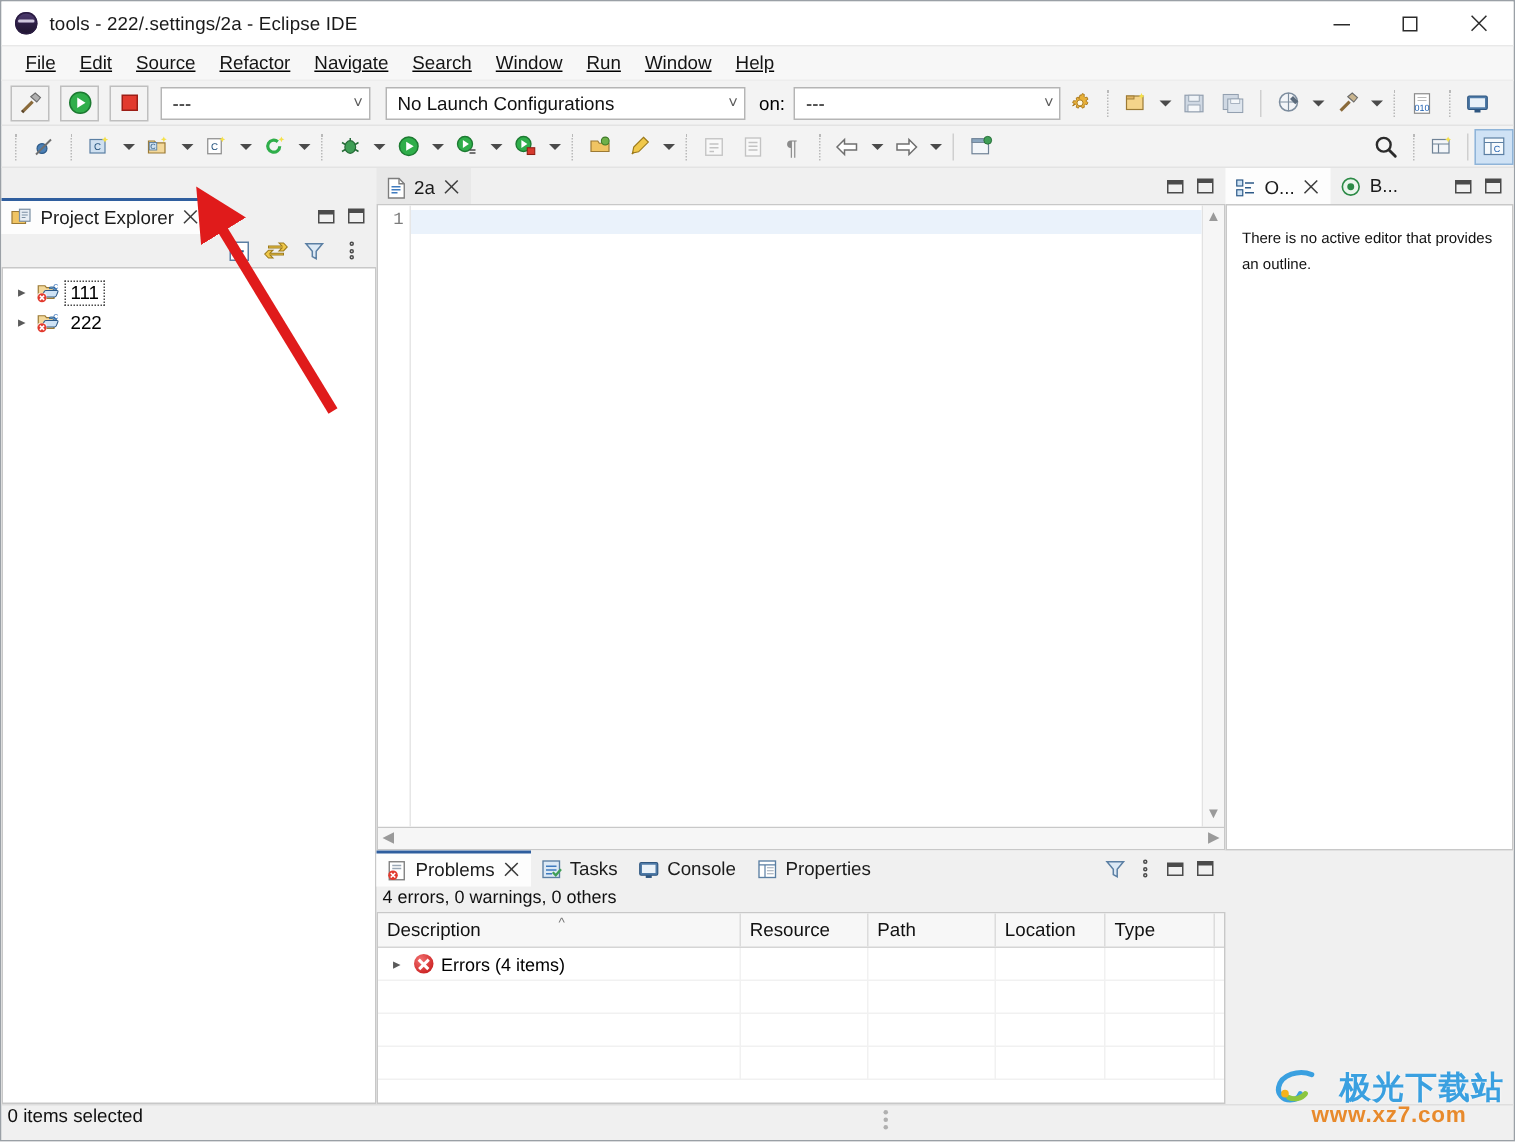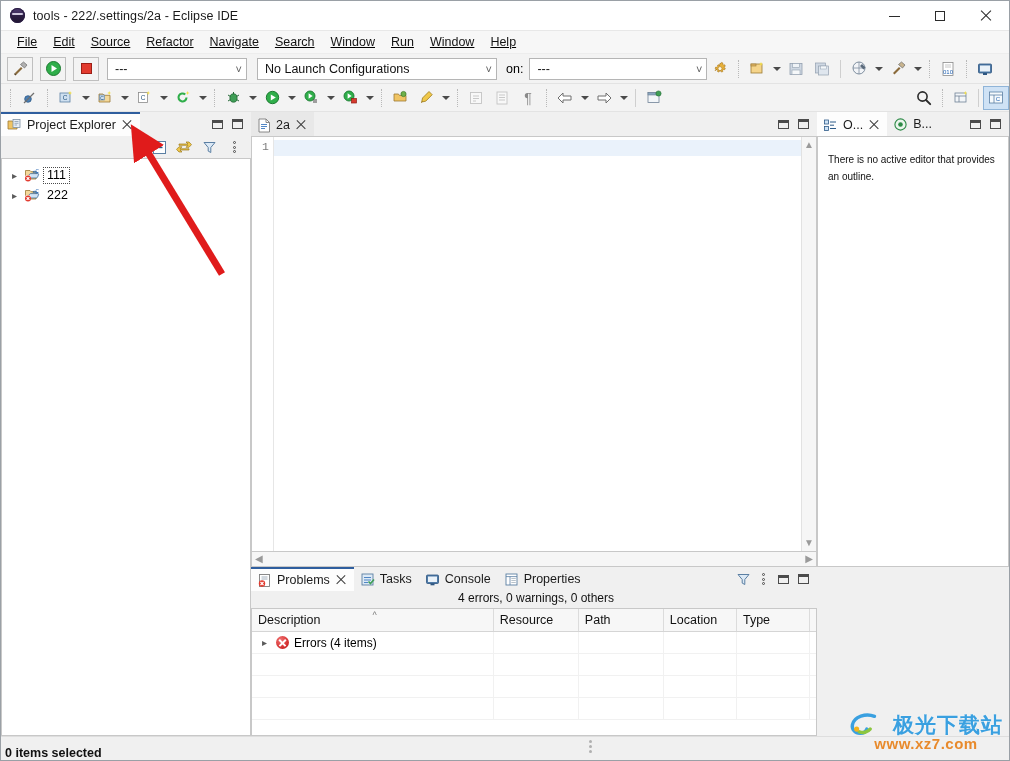--- a/index.html
+++ b/index.html
@@ -100,21 +100,21 @@
   .combo-on { width:178px; }
   .on-label { margin:0 6px 0 9px; font-size:12.5px; }
 
   .icon { display:block; }
 
   
   .main {
     flex:1 1 auto; display:flex; min-height:0;
     background:#f0f0f0; padding:0;
   }
-  .col-left   { width:250px; flex:0 0 250px; display:flex; flex-direction:column; min-width:0; }
+  .col-left   { width:250px; flex:0 0 250px; display:flex; flex-direction:column; min-width:0;margin-top:20px; }
   .col-center { flex:1 1 auto; display:flex; flex-direction:column; min-width:0; }
   .col-right  { width:192px; flex:0 0 192px; display:flex; flex-direction:column; min-width:0; }
 
   
   .part { display:flex; flex-direction:column; background:#f0f0f0; min-height:0; }
   .part-tabs {
     height:24px; flex:0 0 24px; display:flex; align-items:stretch;
     background:#f0f0f0; position:relative;
   }
   .ptab {
@@ -207,23 +207,22 @@
     position:relative; display:inline-block; flex:0 0 13px;
   }
   .err-badge::before, .err-badge::after{
     content:""; position:absolute; left:2px; top:6px; width:9px; height:1.6px; background:#fff;
   }
   .err-badge::before{transform:rotate(45deg);} .err-badge::after{transform:rotate(-45deg);}
 
   
   .statusbar {
     height:24px; flex:0 0 24px; background:#f0f0f0; border-top:1px solid #dedede;
-    display:flex; align-items:flex-end; padding-left:4px; font-size:12.5px; color:#111;
+    display:flex; align-items:flex-start; padding-left:4px; font-size:12.5px; color:#111;
     position:relative;
-    font-weight:bold;
   }
   .status-grip { position:absolute; left:588px; top:3px; display:flex; flex-direction:column; gap:2px; }
   .status-grip i { width:3px;height:3px;border-radius:50%;background:#b0b0b0;display:block; }
 
   
   .anno { position:absolute; left:0; top:0; width:1010px; height:761px; pointer-events:none; z-index:50; }
 
   
   .watermark {
     position:absolute; right:6px; bottom:8px; z-index:40; pointer-events:none;
@@ -702,21 +701,21 @@
             <span class="sb-arrow">▲</span>
             <span class="sb-arrow">▼</span>
           </div>
         </div>
         <div class="hscroll-wrap">
           <span class="sb-arrow">◀</span>
           <span class="sb-arrow">▶</span>
         </div>
       </div>
 
-      <div class="part problems" style="flex:1 1 auto; min-height:0;text-align:center;">
+      <div class="part problems" style="flex:1 1 auto; min-height:0;">
         <div class="part-tabs">
           <div class="ptab active">
             <svg class="icon" width="15" height="15" viewBox="0 0 15 15">
               <rect x="2.5" y="1.5" width="10" height="12" fill="#fff" stroke="#7d7d7d" stroke-width=".9"></rect>
               <path d="M4.5 4h6M4.5 6h6" stroke="#9aa7b5" stroke-width=".9"></path>
               <circle cx="5" cy="10.5" r="3.2" fill="#e23a2e"></circle>
               <path d="M3.5 9l3 3M6.5 9l-3 3" stroke="#fff" stroke-width="1.1"></path>
             </svg>
             <span>Problems</span>
             <span class="x"></span>

